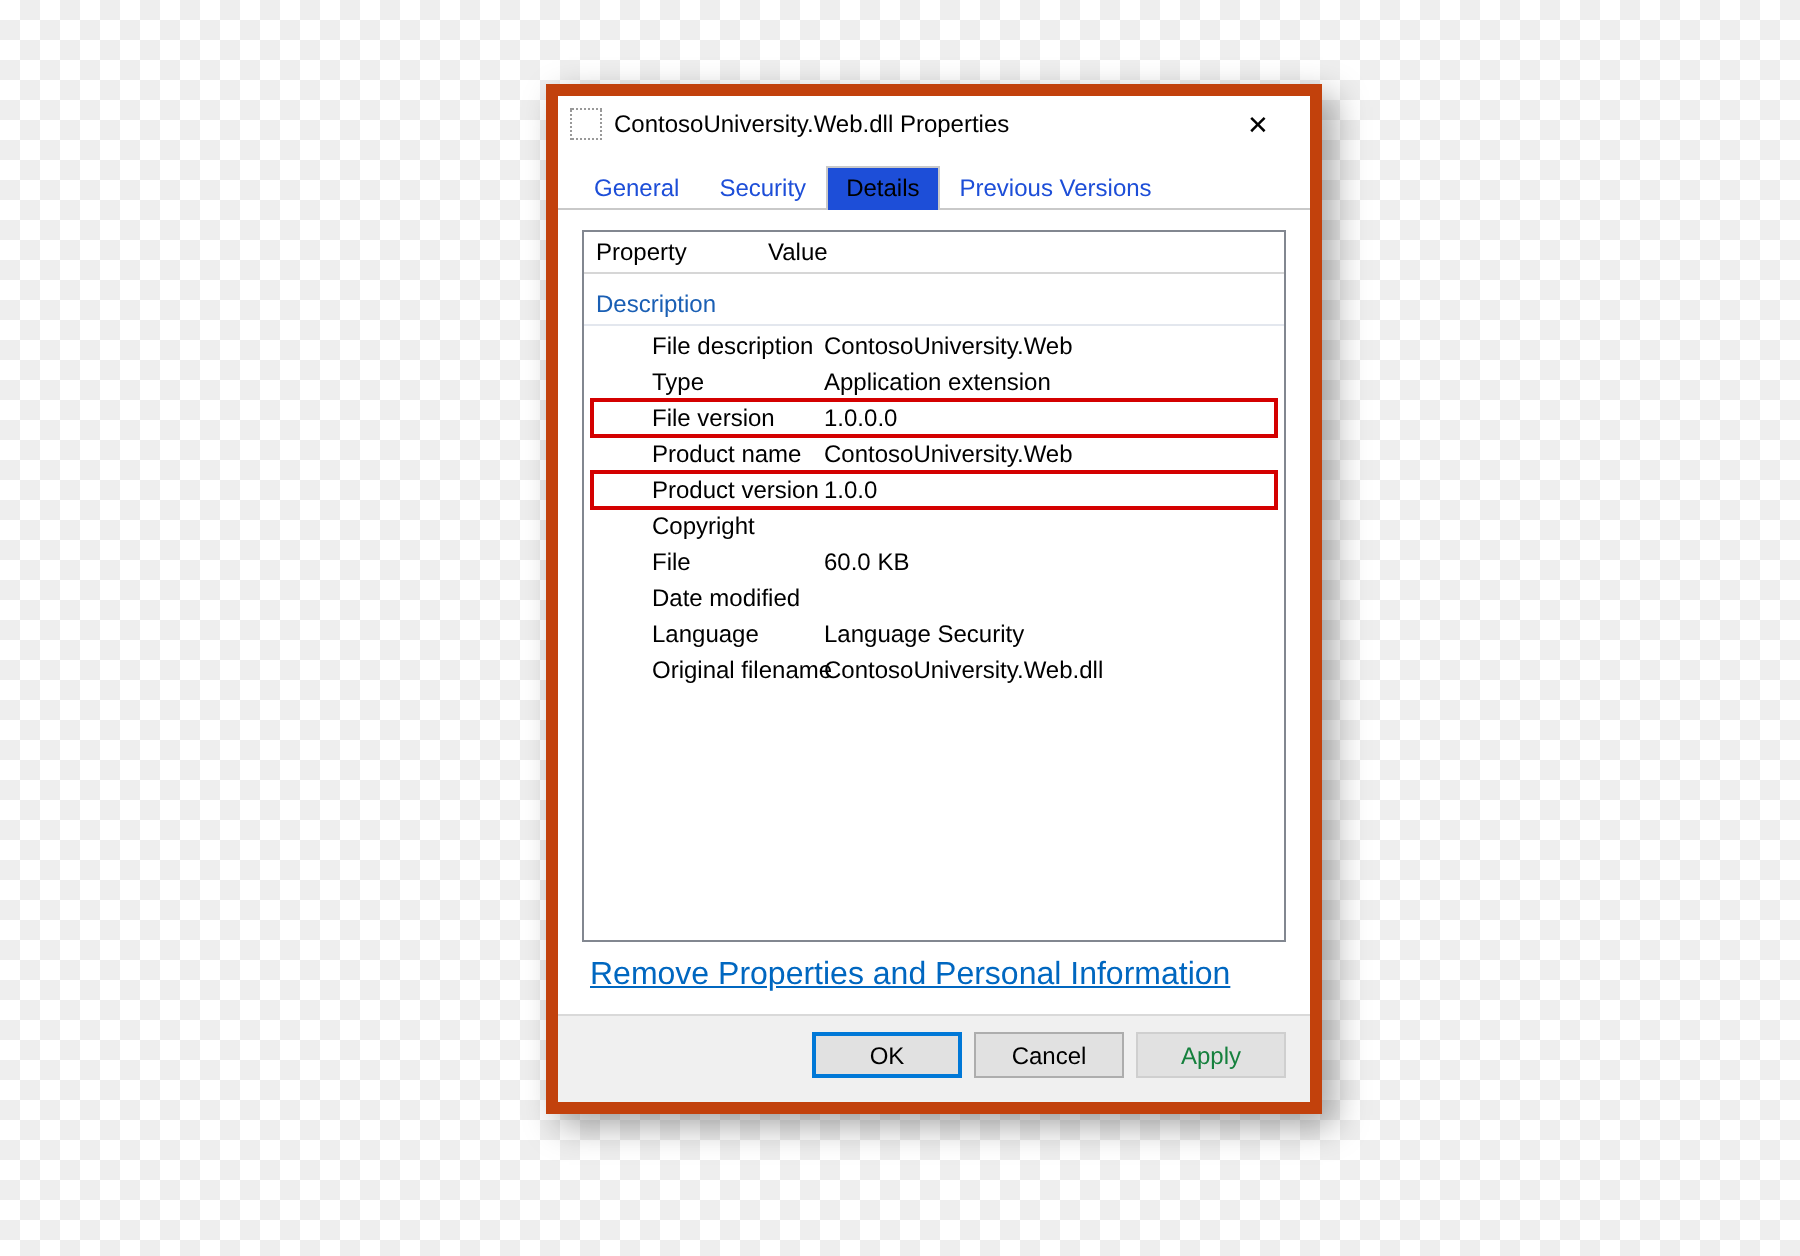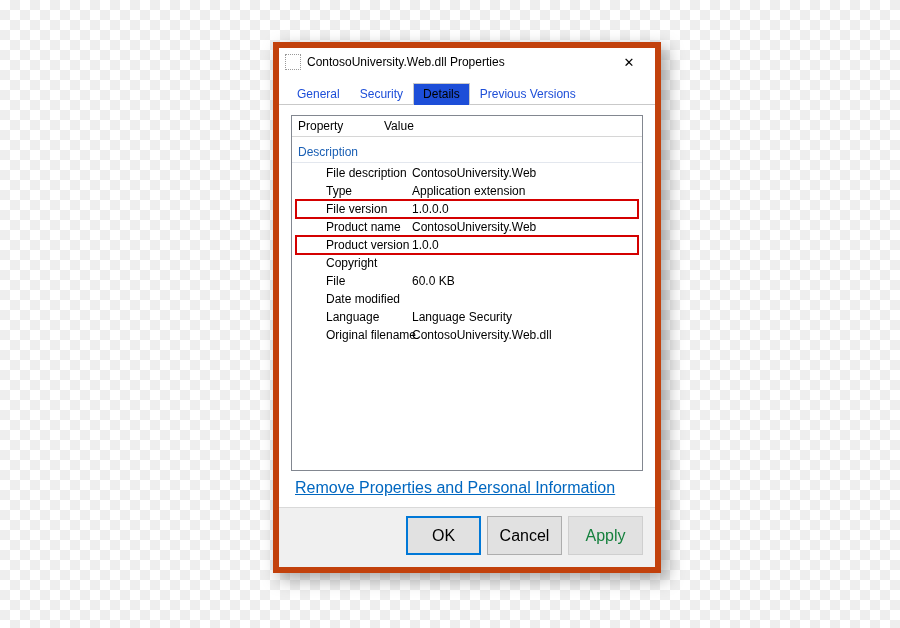--- a/index.html
+++ b/index.html
@@ -114,22 +114,22 @@
     .buttons {
       display: flex;
       justify-content: flex-end;
       gap: 6px;
       padding: 8px 12px 12px 12px;
       background:#f0f0f0;
       border-top:1px solid #d9d9d9;
     }
     .btn {
       width: 75px;
-      height: 39px;
-      font-size: 16px;
+      height: 23px;
+      font-size: 12px;
       background: #e1e1e1;
       border: 1px solid #adadad;
       cursor: pointer;
     }
     .btn.default { border: 2px solid #0078d7; background:#e1e1e1;}
     .btn.disabled { color: #15803d; border-color:#cfcfcf; cursor: default;}
     .padblock{ padding:4px 4px 2px 4px; border-bottom:1px solid #e3e7ee;}
   </style>
 </head>
 <body>

